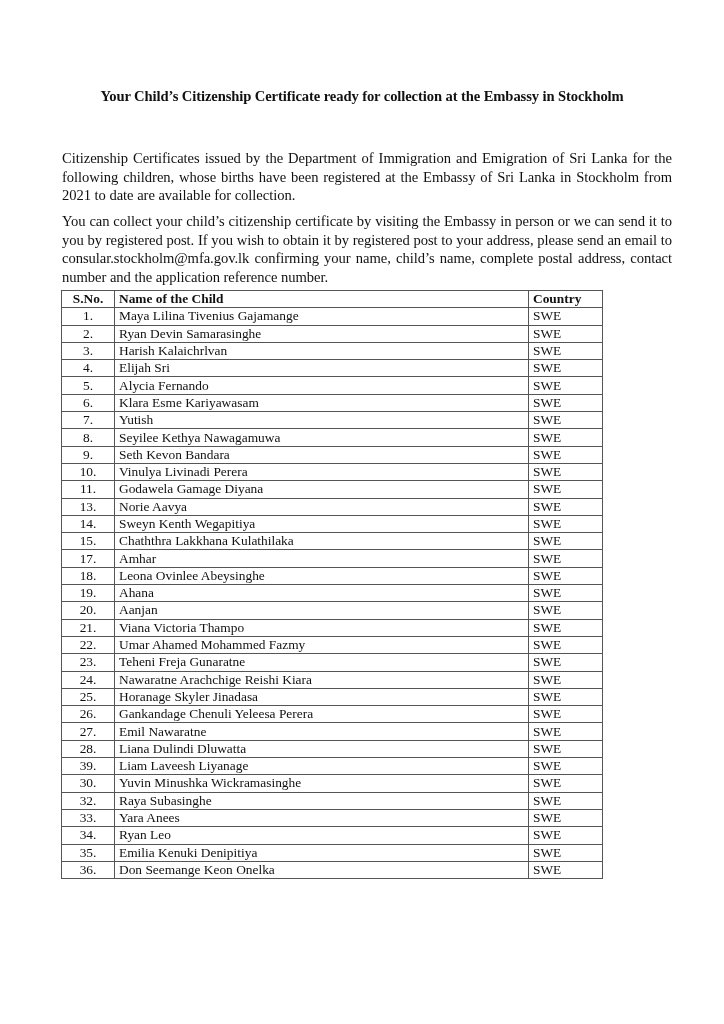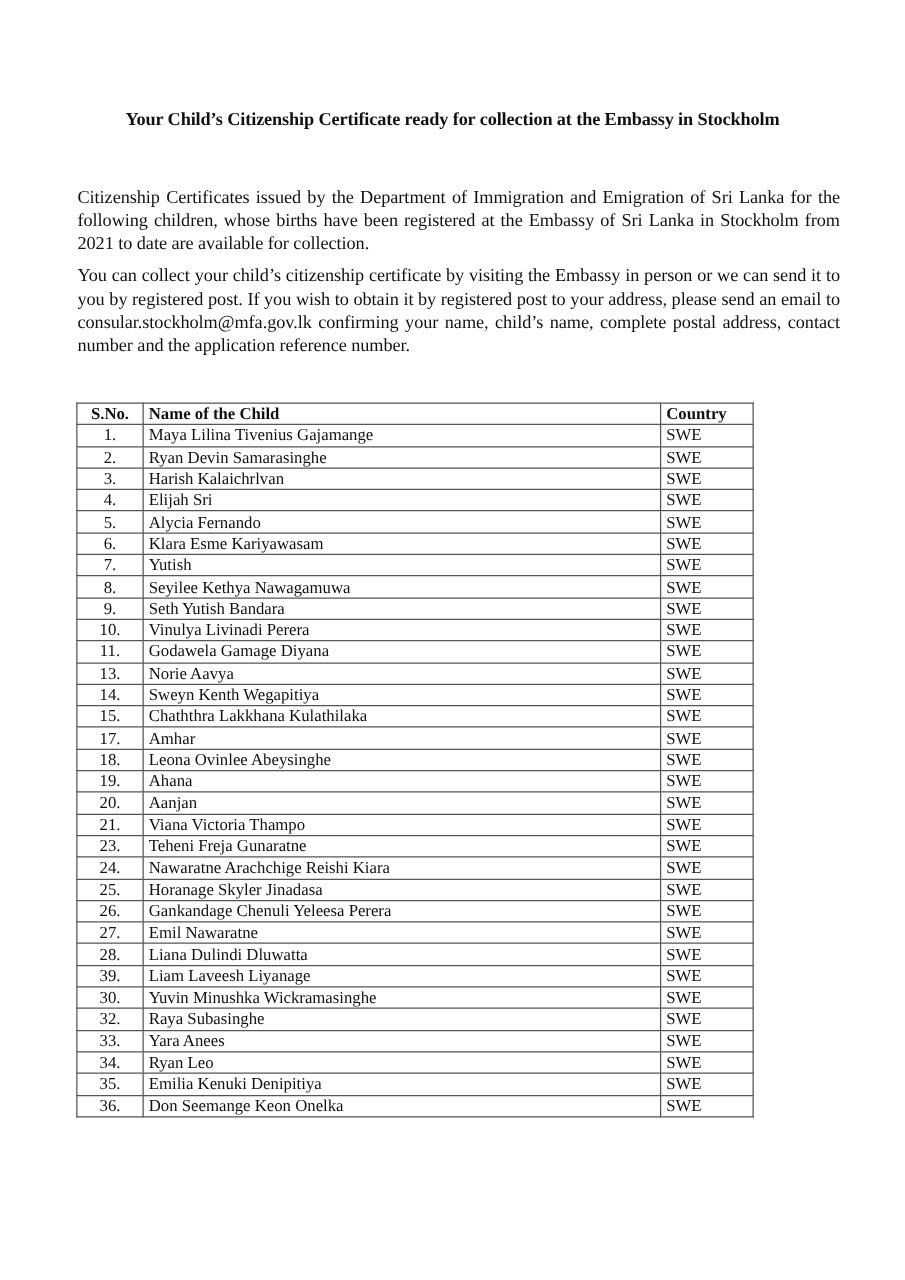--- a/index.html
+++ b/index.html
@@ -5,21 +5,21 @@
   html, body { margin: 0; padding: 0; background: #ffffff; }
   body { width: 724px; height: 1024px; position: relative; overflow: hidden;
          font-family: "Liberation Serif", "DejaVu Serif", serif; color: #111; }
   .title { position: absolute; left: 0; width: 724px; top: 88px; text-align: center;
            font-weight: bold; font-size: 14.6px; letter-spacing: -0.1px; }
   .para { position: absolute; left: 62px; width: 610px; font-size: 14.6px; line-height: 18.6px;
           text-align: justify; letter-spacing: -0.05px; margin-top: 32px; }
   .p1 { top: 117px; }
   .p2 { top: 180px; }
   table { position: absolute; left: 61px; top: 290px; border-collapse: collapse;
-          font-size: 13.4px; margin-top: 32px; }
+          font-size: 13.4px; }
   td, th { border: 1px solid #555; padding: 0 4px; height: 16.3px; line-height: 16px;
            white-space: nowrap; }
   th { font-weight: bold; text-align: left; }
   th.sno, td.sno { width: 52px; text-align: center; padding: 0; }
   th.name, td.name { width: 405px; }
   th.country, td.country { width: 65px; }
 </style>
 </head>
 <body>
 
@@ -71,21 +71,21 @@
         <td class="name">Yutish</td>
         <td class="country">SWE</td>
       </tr>
       <tr>
         <td class="sno">8.</td>
         <td class="name">Seyilee Kethya Nawagamuwa</td>
         <td class="country">SWE</td>
       </tr>
       <tr>
         <td class="sno">9.</td>
-        <td class="name">Seth Yutish Bandara</td>
+        <td class="name">Seth Kevon Bandara</td>
         <td class="country">SWE</td>
       </tr>
       <tr>
         <td class="sno">10.</td>
         <td class="name">Vinulya Livinadi Perera</td>
         <td class="country">SWE</td>
       </tr>
       <tr>
         <td class="sno">11.</td>
         <td class="name">Godawela Gamage Diyana</td>
@@ -122,20 +122,25 @@
         <td class="country">SWE</td>
       </tr>
       <tr>
         <td class="sno">20.</td>
         <td class="name">Aanjan</td>
         <td class="country">SWE</td>
       </tr>
       <tr>
         <td class="sno">21.</td>
         <td class="name">Viana Victoria Thampo</td>
+        <td class="country">SWE</td>
+      </tr>
+      <tr>
+        <td class="sno">22.</td>
+        <td class="name">Umar Ahamed Mohammed Fazmy</td>
         <td class="country">SWE</td>
       </tr>
       <tr>
         <td class="sno">23.</td>
         <td class="name">Teheni Freja Gunaratne</td>
         <td class="country">SWE</td>
       </tr>
       <tr>
         <td class="sno">24.</td>
         <td class="name">Nawaratne Arachchige Reishi Kiara</td>

